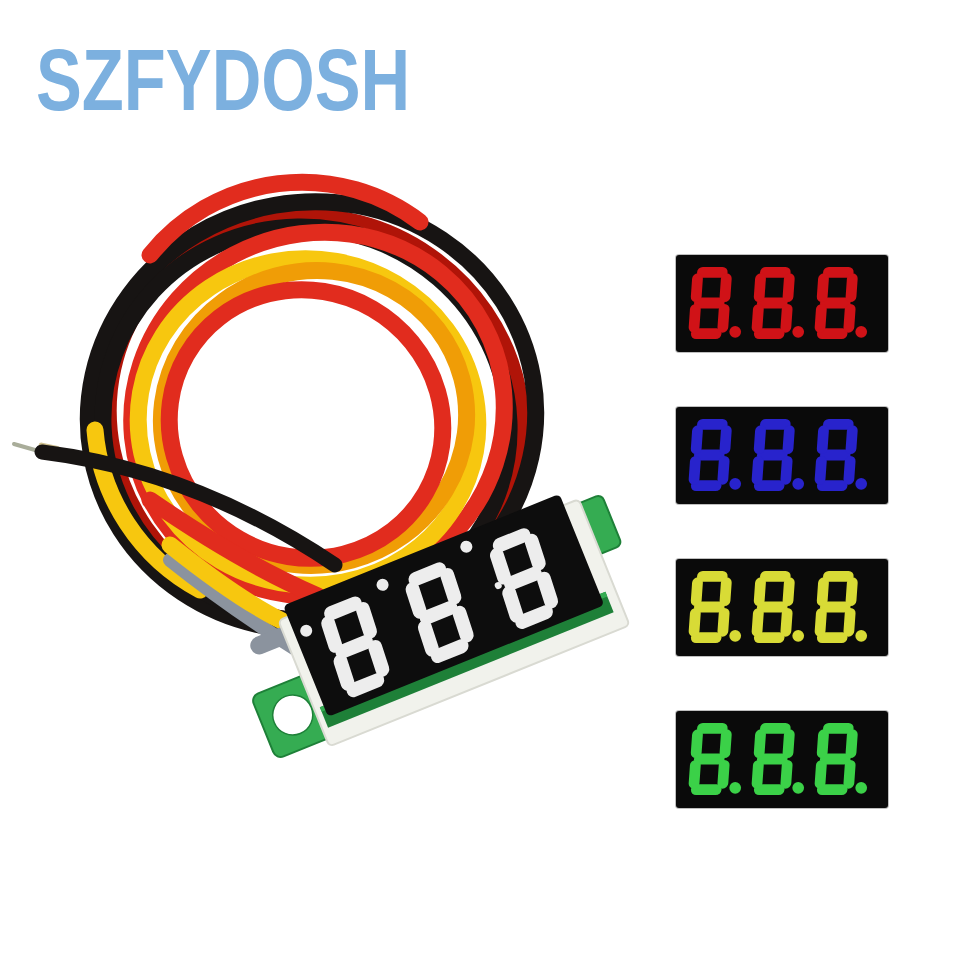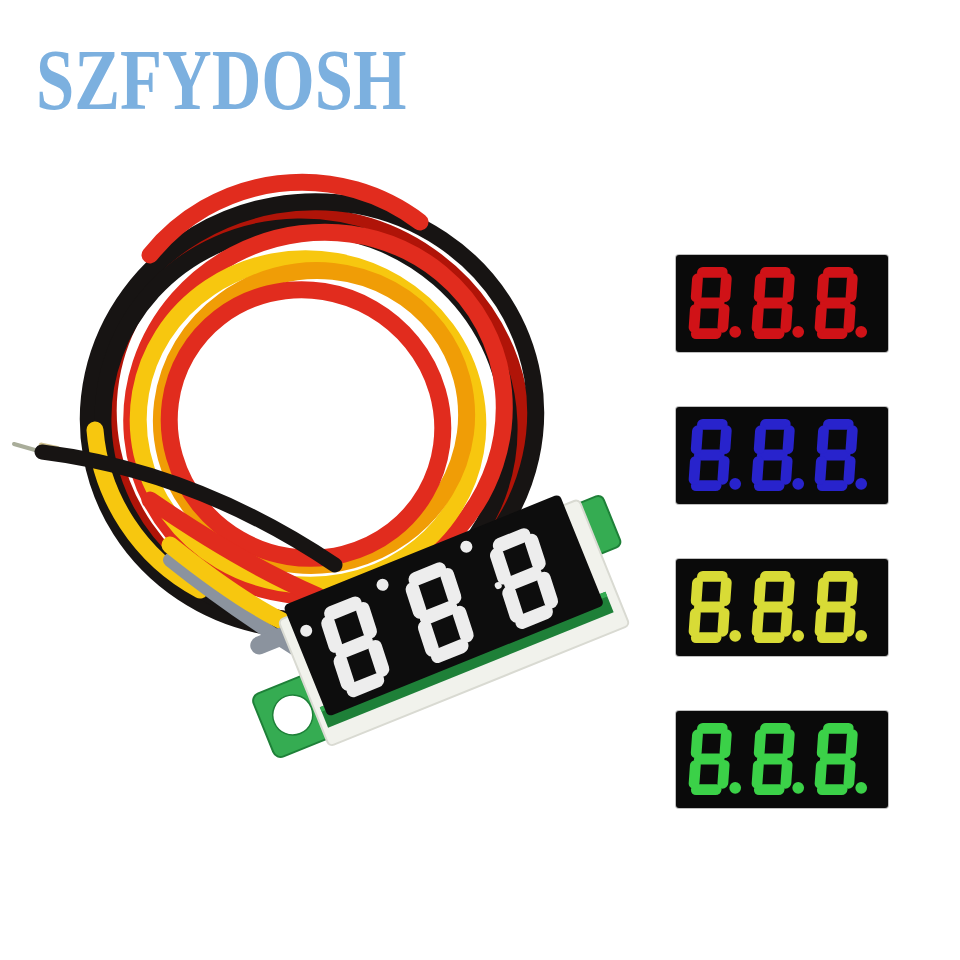--- a/index.html
+++ b/index.html
@@ -1,19 +1,19 @@
 <!DOCTYPE html>
 <html style="--page-bg: #ffffff; --logo-blue: #7cb0df; --wire-black: #171413; --wire-red: #e12c1e; --wire-red-deep: #b01408; --wire-yellow: #f7c70f; --wire-yellow-deep: #f09d06; --bare-tip: #a9ad9a; --ferrule: #cfc08f; --gray-sleeve: #8b939e; --pcb-green: #35ac52; --pcb-green-dark: #1e8038; --module-base: #f1f2ec; --module-base-edge: #d9dad2; --display-black: #0d0d0d; --digit-white: #ededed; --panel-bg: #0a0a0a;"><head>
 <meta charset="utf-8">
 <style>
   html,body{margin:0;padding:0;background:#fff;}
   .canvas{
     position:relative;width:960px;height:872px;overflow:hidden;
     background:var(--page-bg,#fff);
-    font-family:Liberation Serif, serif;
+    font-family:Liberation Sans, sans-serif;
   }
   .logo{
     position:absolute;left:36px;top:36px;
     font-size:87px;font-weight:700;line-height:1;
     color:var(--logo-blue,#7cb0df);
     transform:scaleX(0.79);transform-origin:0 0;
     white-space:nowrap;
   }
   .scene{position:absolute;left:0;top:0;width:960px;height:960px;}
   .wire{fill:none;stroke-linecap:round;}

